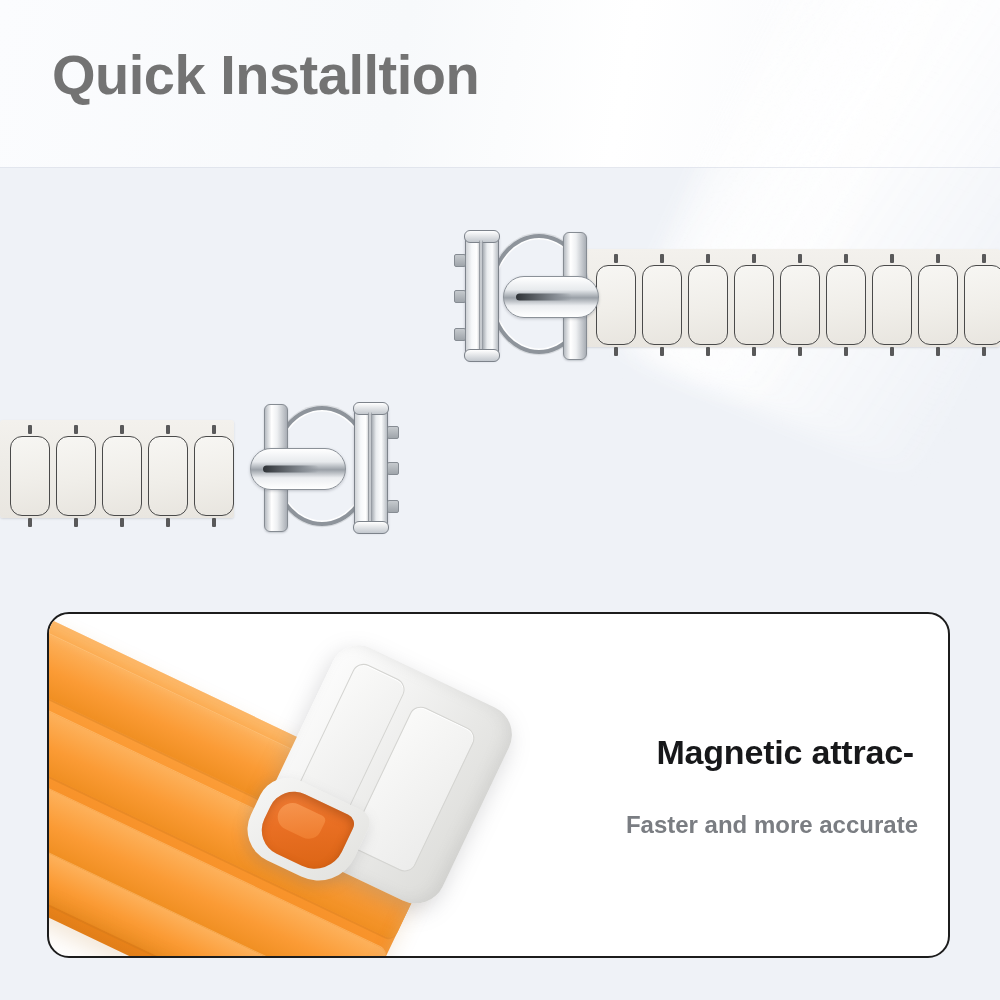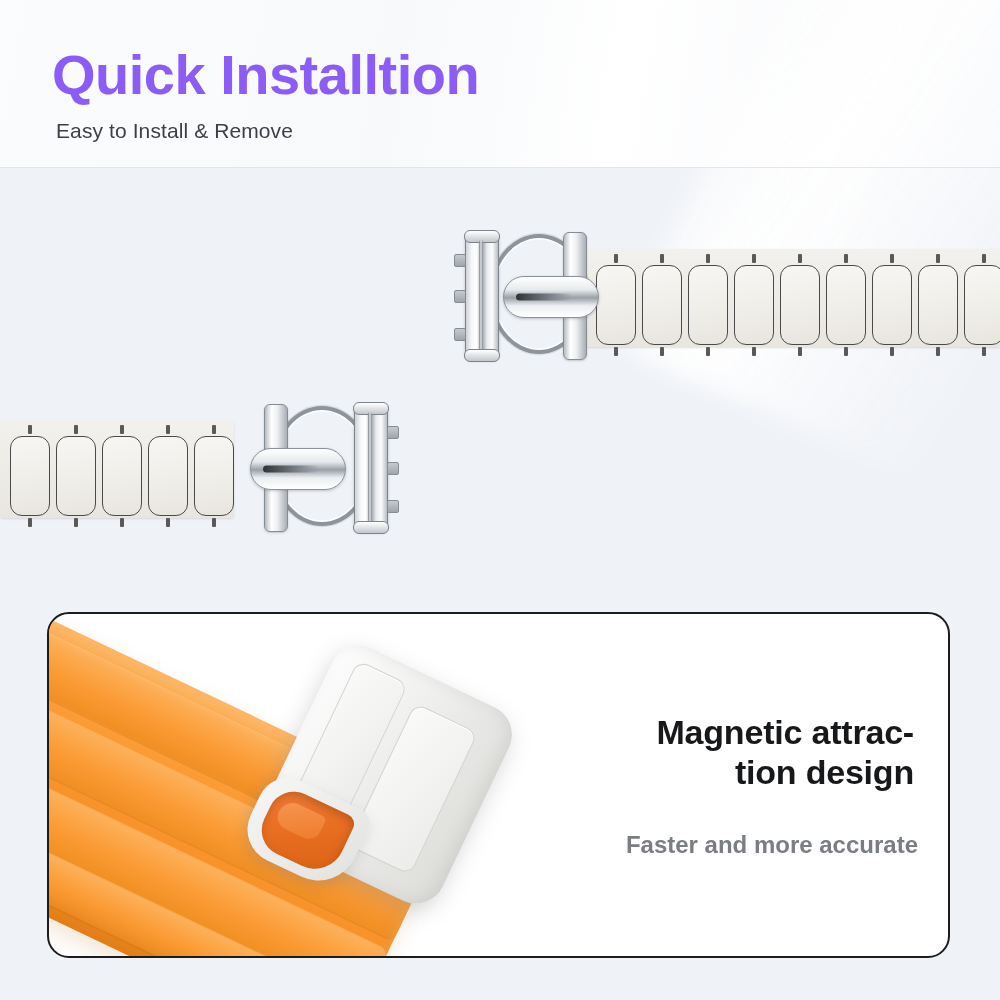--- a/index.html
+++ b/index.html
@@ -33,21 +33,21 @@
   }
   .bg-topline{
     position:absolute;left:0;top:167px;width:1000px;height:1px;
     background:rgba(205,212,224,.55);
   }
 
   
   .header{position:absolute;left:52px;top:46px;width:700px;}
   .title{
     margin:0;font-size:56px;line-height:1.05;font-weight:700;
-    letter-spacing:-.5px;color:#8b5cf6;white-space:nowrap;
+    letter-spacing:-.5px;color:#737373;white-space:nowrap;
   }
   .subtitle{
     margin:14px 0 0 4px;font-size:21px;font-weight:400;color:#3c3f45;
     letter-spacing:.1px;white-space:nowrap;
   }
 
   
   .strip{position:absolute;}
 
   .band{
@@ -220,21 +220,20 @@
 
   <div class="bg-base"></div>
   <div class="bg-top">
     <div class="bg-streak"></div>
     <div class="bg-streak2"></div>
   </div>
   <div class="bg-topline"></div>
 
   <div class="header">
     <h1 class="title">Quick Installtion</h1>
-    <p class="subtitle">Easy to Install &amp; Remove</p>
   </div>
 
   <div class="strip" style="left:0;top:0;width:1000px;height:600px;">
 
     <div class="band" style="left:584px;top:249px;width:416px;height:98px;border-radius:3px;">
       <div class="band-seg" style="left:12px;width:40px;"></div>
       <div class="band-seg" style="left:58px;width:40px;"></div>
       <div class="band-seg" style="left:104px;width:40px;"></div>
       <div class="band-seg" style="left:150px;width:40px;"></div>
       <div class="band-seg" style="left:196px;width:40px;"></div>
@@ -303,21 +302,20 @@
         <div class="loop-pad p2"></div>
         <div class="loop-lip"></div>
         <div class="loop-mouth"></div>
         <div class="loop-mouth-hi"></div>
       </div>
     </div>
 
     <div class="card-text">
       <h2 class="card-head">
         <span>Magnetic attrac-</span><br>
-        <span>tion design</span>
       </h2>
       <p class="card-sub">
         <span>Faster and more accurate</span><br>
       </p>
     </div>
 
   </div>
 
 </div>
 

